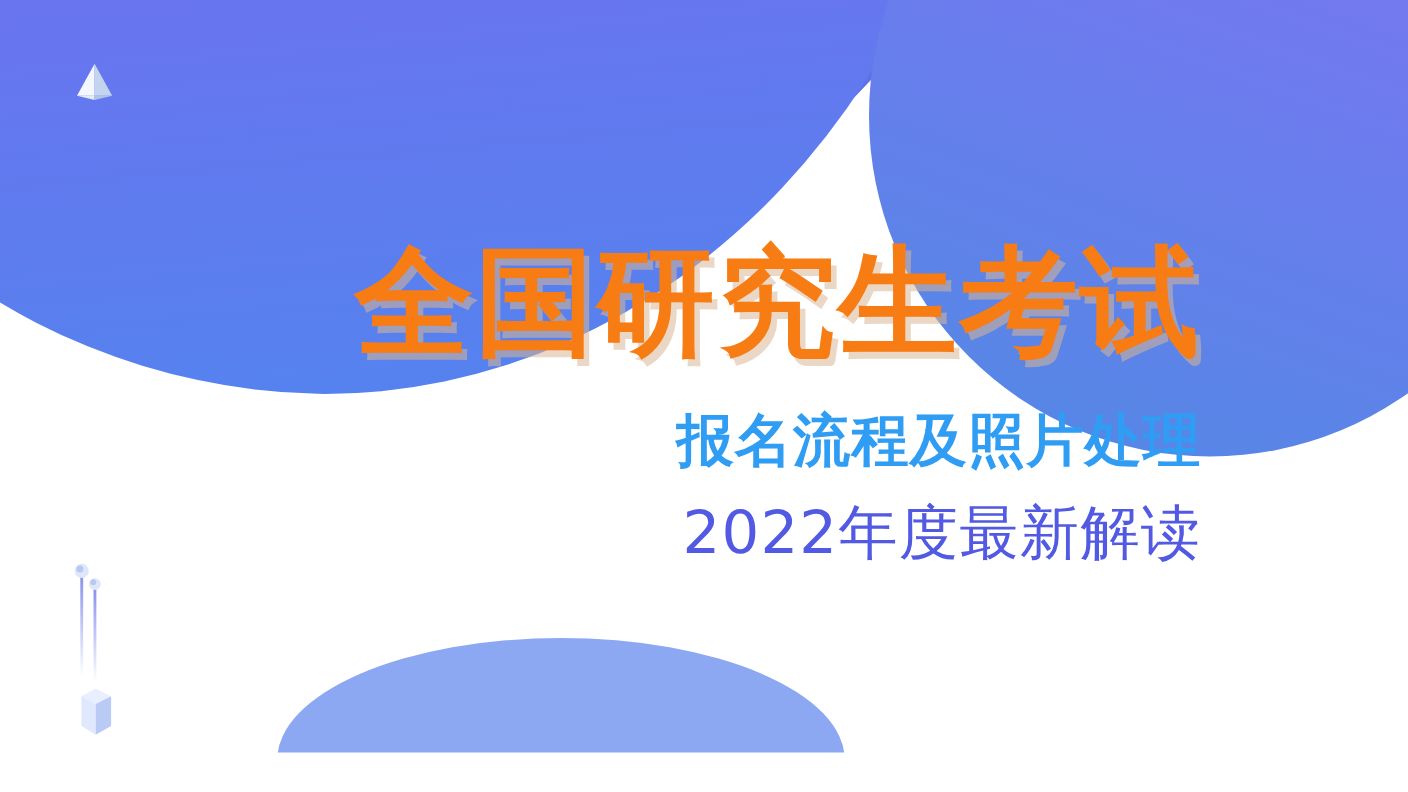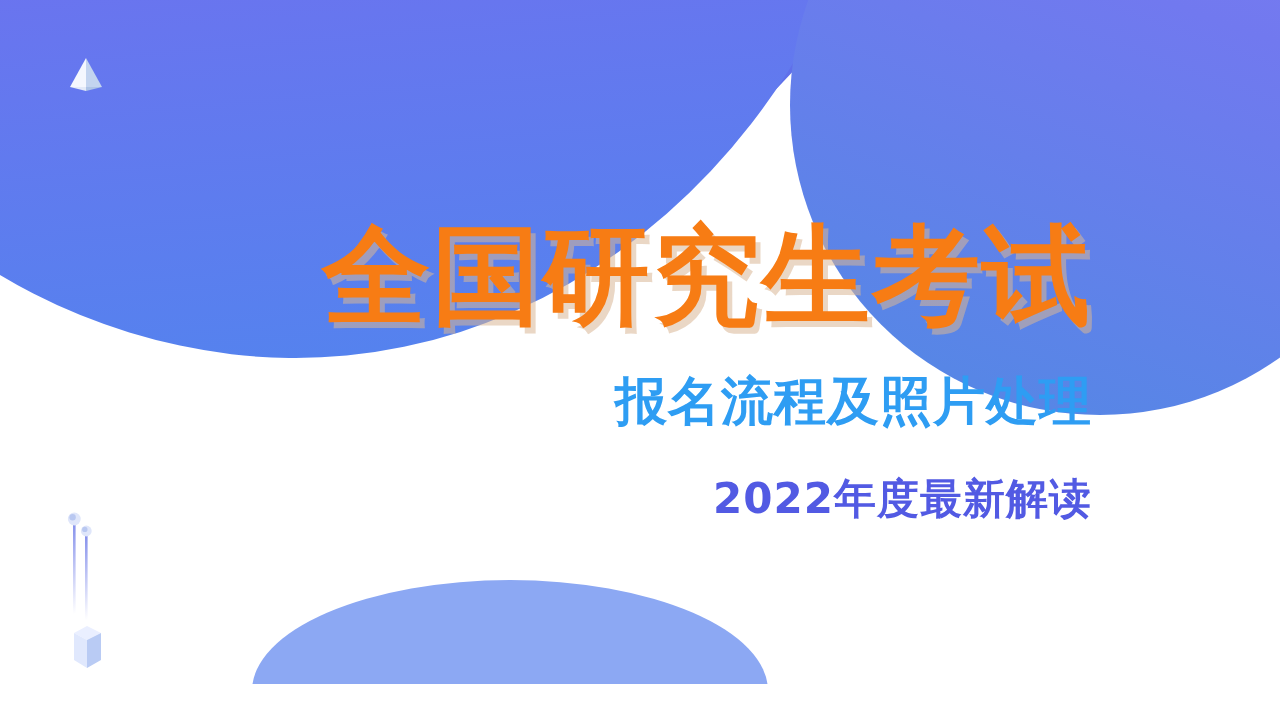--- a/index.html
+++ b/index.html
@@ -87,27 +87,27 @@
     font-size:52px;
     line-height:98px;
     letter-spacing:1px;
     color:#2e9df3;
     white-space:nowrap;
     margin-top:12px;
   }
 
   .title-tag {
     font-family:"DejaVu Sans", sans-serif;
-    font-weight:bold;
-    font-size:42px;
+    font-weight:normal;
+    font-size:54px;
     line-height:54px;
     letter-spacing:1px;
     color:#525ae3;
     white-space:nowrap;
-    margin-top:22px;
+    margin-top:8px;
   }
 </style>
 </head>
 <body>
 
 <div id="slide">
 
   <div class="bg-layer wave-back"></div>
   <div class="bg-layer wave-front"></div>
   <div class="bg-layer blob-right"></div>

